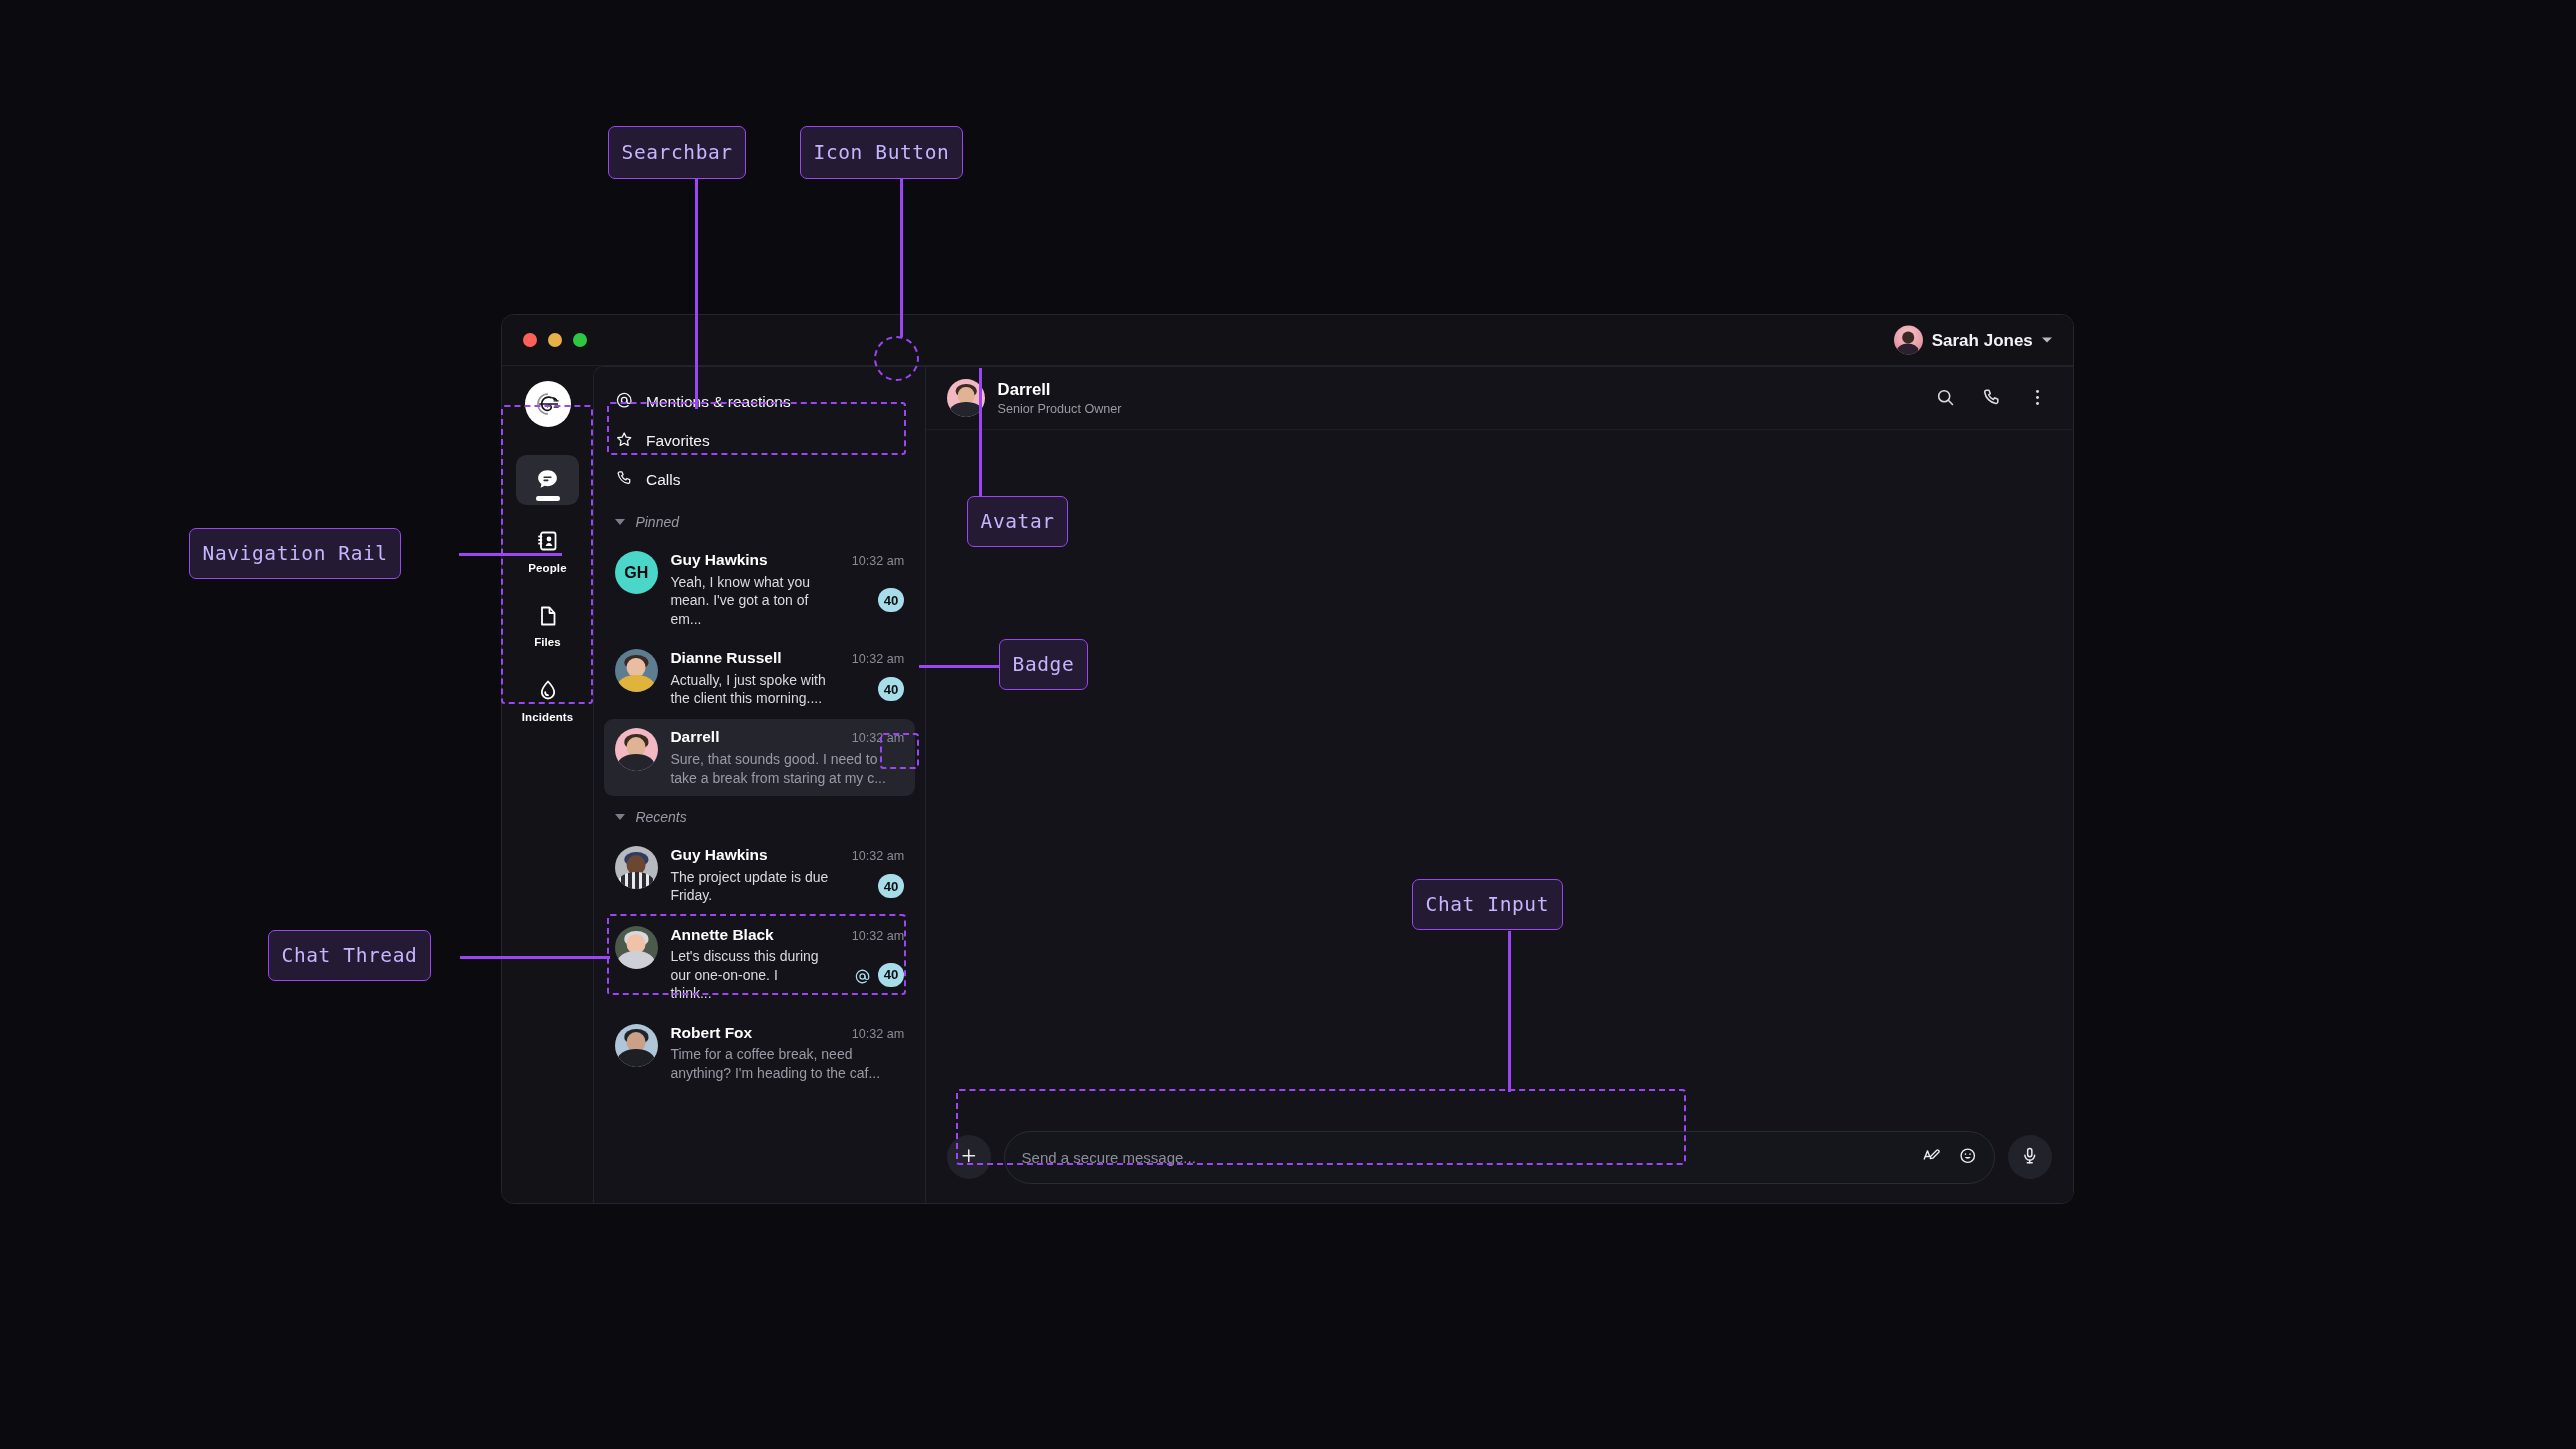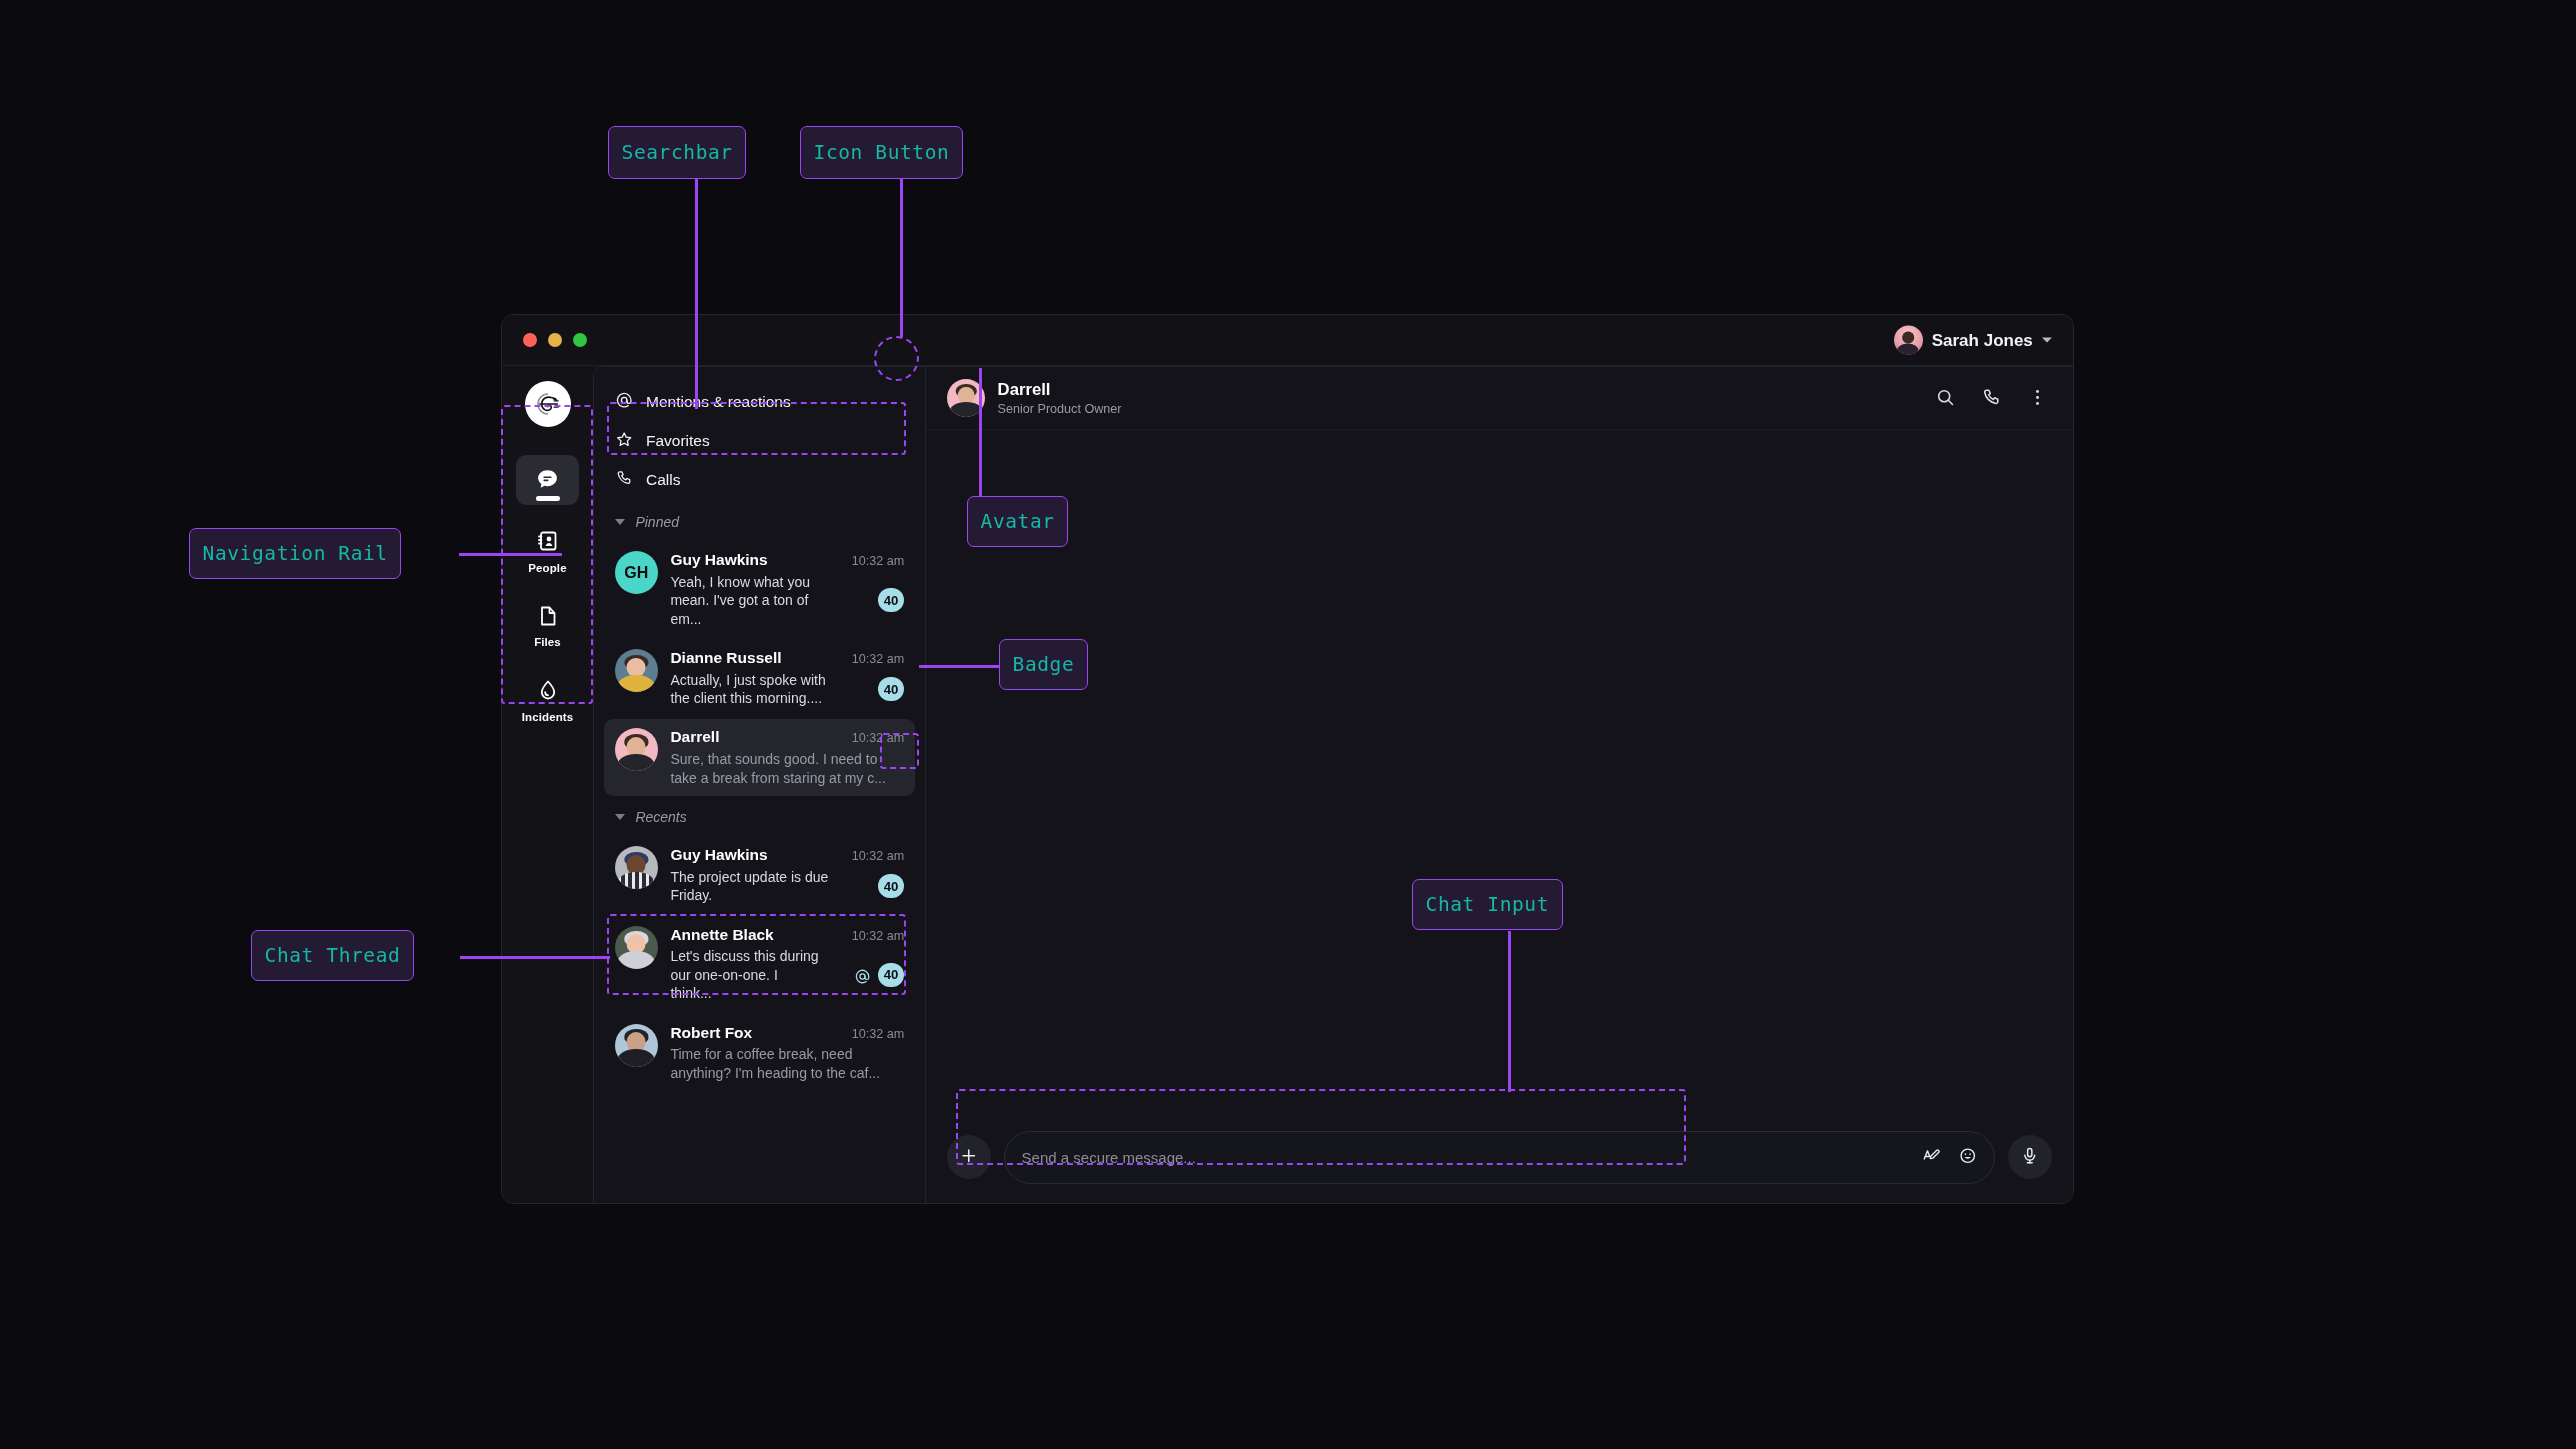--- a/index.html
+++ b/index.html
@@ -186,21 +186,21 @@
   }
   .input-ph { flex:1; color:#8e8e9a; font-size: 15px; }
   .in-icons { display:flex; align-items:center; gap: 17px; flex:none; }
 
   
   .ann {
     position: absolute;
     border: 1.7px solid #9b45f5;
     background: #241a33;
     border-radius: 7px;
-    color: #14b8a6;
+    color: #c4b5fd;
     font-family: "DejaVu Sans Mono", monospace;
     font-size: 19.5px;
     letter-spacing: 0.6px;
     display: flex; align-items: center; justify-content: center;
     padding: 0 12.6px;
     white-space: nowrap;
     z-index: 40;
   }
   .lead { position:absolute; background:#9b45f5; z-index: 35; }
   .lead.v { width: 2.9px; }
@@ -578,17 +578,17 @@
   <div class="lead v" style="left:979px; top:368px; height:138px;"></div>
   <div class="lead h" style="left:919px; top:665px; width:81px;"></div>
   <div class="lead h" style="left:460px; top:956px; width:150px;"></div>
   <div class="lead v" style="left:1508px; top:931px; height:161px;"></div>
 
   <div class="ann" style="left:608px; top:126px; height:53px;">Searchbar</div>
   <div class="ann" style="left:800px; top:126px; height:53px;">Icon Button</div>
   <div class="ann" style="left:189px; top:528px; height:51px;">Navigation Rail</div>
   <div class="ann" style="left:967px; top:496px; height:51px;">Avatar</div>
   <div class="ann" style="left:999px; top:639px; height:51px;">Badge</div>
-  <div class="ann" style="left:251px; top:930px; height:51px;">Chat Thread</div>
+  <div class="ann" style="left:268px; top:930px; height:51px;">Chat Thread</div>
   <div class="ann" style="left:1412px; top:879px; height:51px;">Chat Input</div>
 
 </div>
 
 
 </body></html>

